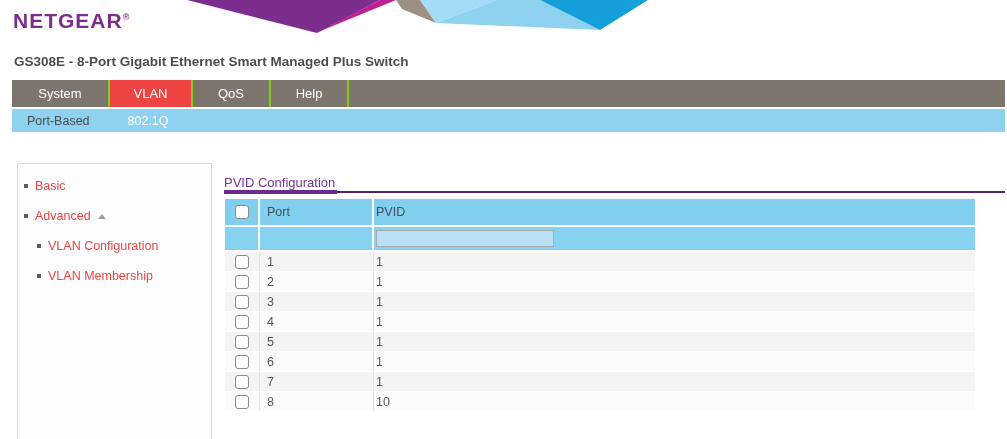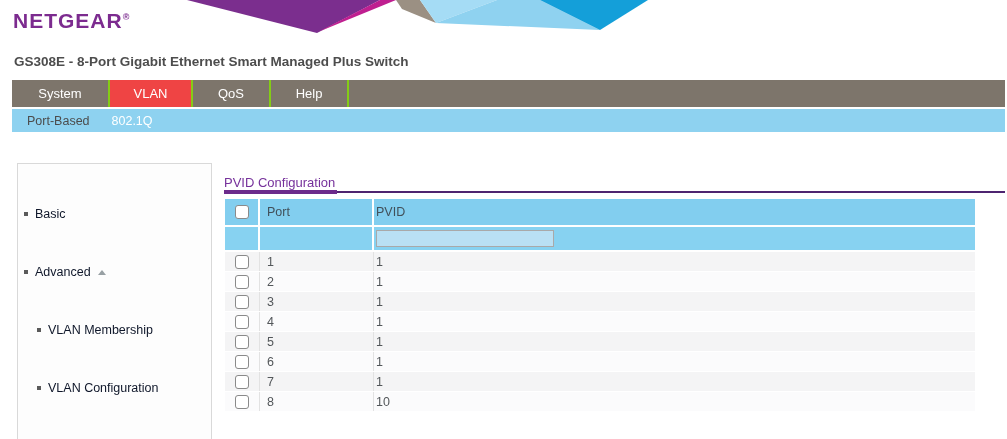--- a/index.html
+++ b/index.html
@@ -17,29 +17,29 @@
   
   .nav { position:absolute; left:12px; top:80px; width:993px; height:27px;
          background:#7d756b; display:flex; }
   .nav-tab { width:98px; height:100%; display:flex; align-items:center; justify-content:center;
              color:#fff; font-size:13px; border-right:2px solid #84cc16; cursor:pointer; }
   .nav-tab.w83 { width:83px; } .nav-tab.w78 { width:78px; }
   .nav-tab.active { background:#ef4444; }
 
   
   .subnav { position:absolute; left:12px; top:109px; width:993px; height:23px;
-            background:#8ed2f0; display:flex; align-items:center; font-size:12.5px; }
+            background:#8ed2f0; display:flex; align-items:center; font-size:12.5px;gap:16px; }
   .subnav-item { margin-left:15px; color:#4c4c4c; cursor:pointer; }
   .subnav-item.active { color:#fff; margin-left:22px; }
 
   
   .sidebar { position:absolute; left:17px; top:163px; width:195px; height:276px;
              background:#fdfdfd; border:1px solid #d9d9d9; border-bottom:none; padding-top:7px; }
   .side-item { height:30px; display:flex; align-items:center; font-size:12.5px;
-               color:#0f172a; padding-left:6px; cursor:pointer;margin-top:28px; }
+               color:#ef4444; padding-left:6px; cursor:pointer; }
   .side-item .bullet { width:4px; height:4px; background:#5a5a5a; margin:0 7px 0 0; flex:0 0 auto; }
   .side-item.sub { padding-left:19px; }
   .side-item.selected { background:#09a1da; color:#fff; height:26px; margin:2px 12px 2px 1px;
                         padding-left:5px; }
   .side-item.selected .bullet { background:#fff; }
   .chev-up { width:0; height:0; border-left:4px solid transparent; border-right:4px solid transparent;
              border-bottom:5px solid #98a0a4; margin-left:7px; }
 
   
   .section-title { position:absolute; left:224px; top:175px; font-size:13px; color:#76319b; }
@@ -98,25 +98,25 @@
     <span class="bullet"></span>
     <span>Basic</span>
   </div>
   <div class="side-item">
     <span class="bullet"></span>
     <span>Advanced</span>
     <span class="chev-up"></span>
   </div>
   <div class="side-item sub">
     <span class="bullet"></span>
-    <span>VLAN Membership</span>
+    <span>VLAN Configuration</span>
   </div>
   <div class="side-item sub">
     <span class="bullet"></span>
-    <span>VLAN Configuration</span>
+    <span>VLAN Membership</span>
   </div>
 </div>
 
 <div class="section-title">PVID Configuration</div>
 <div class="rule-thin"></div>
 <div class="rule-thick"></div>
 
 <div class="tbl">
 
   <div class="t-row t-head">

